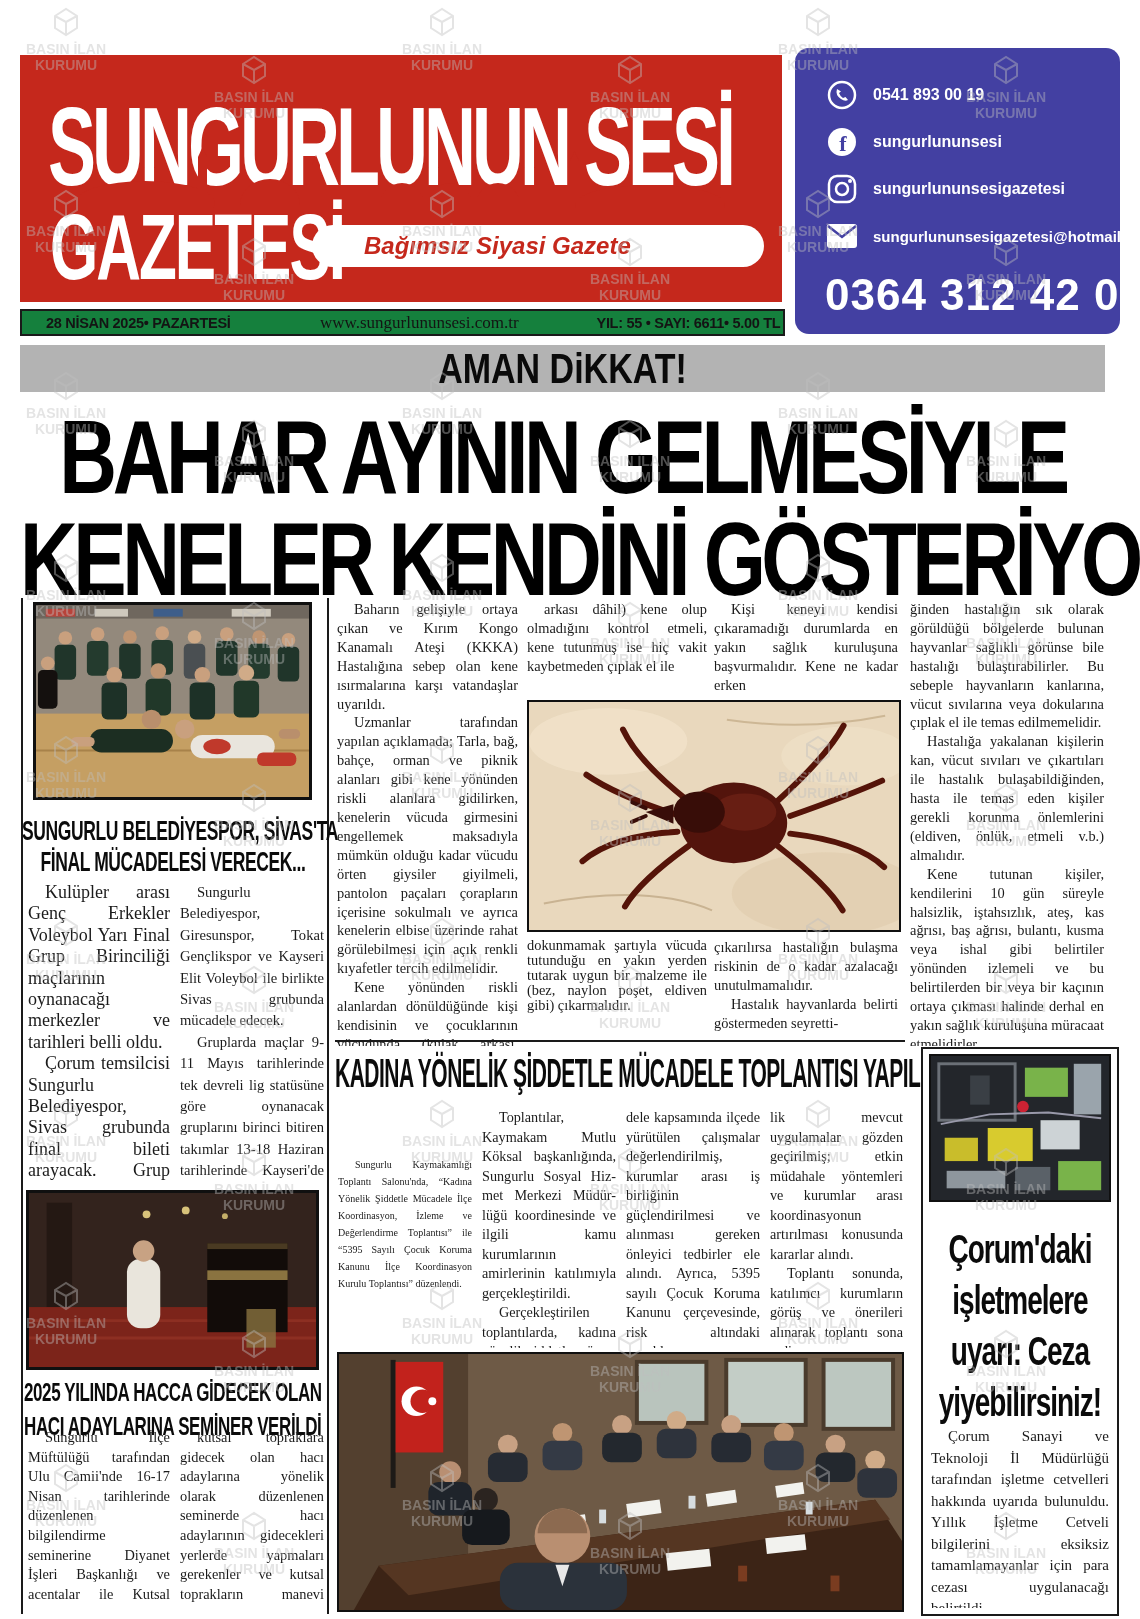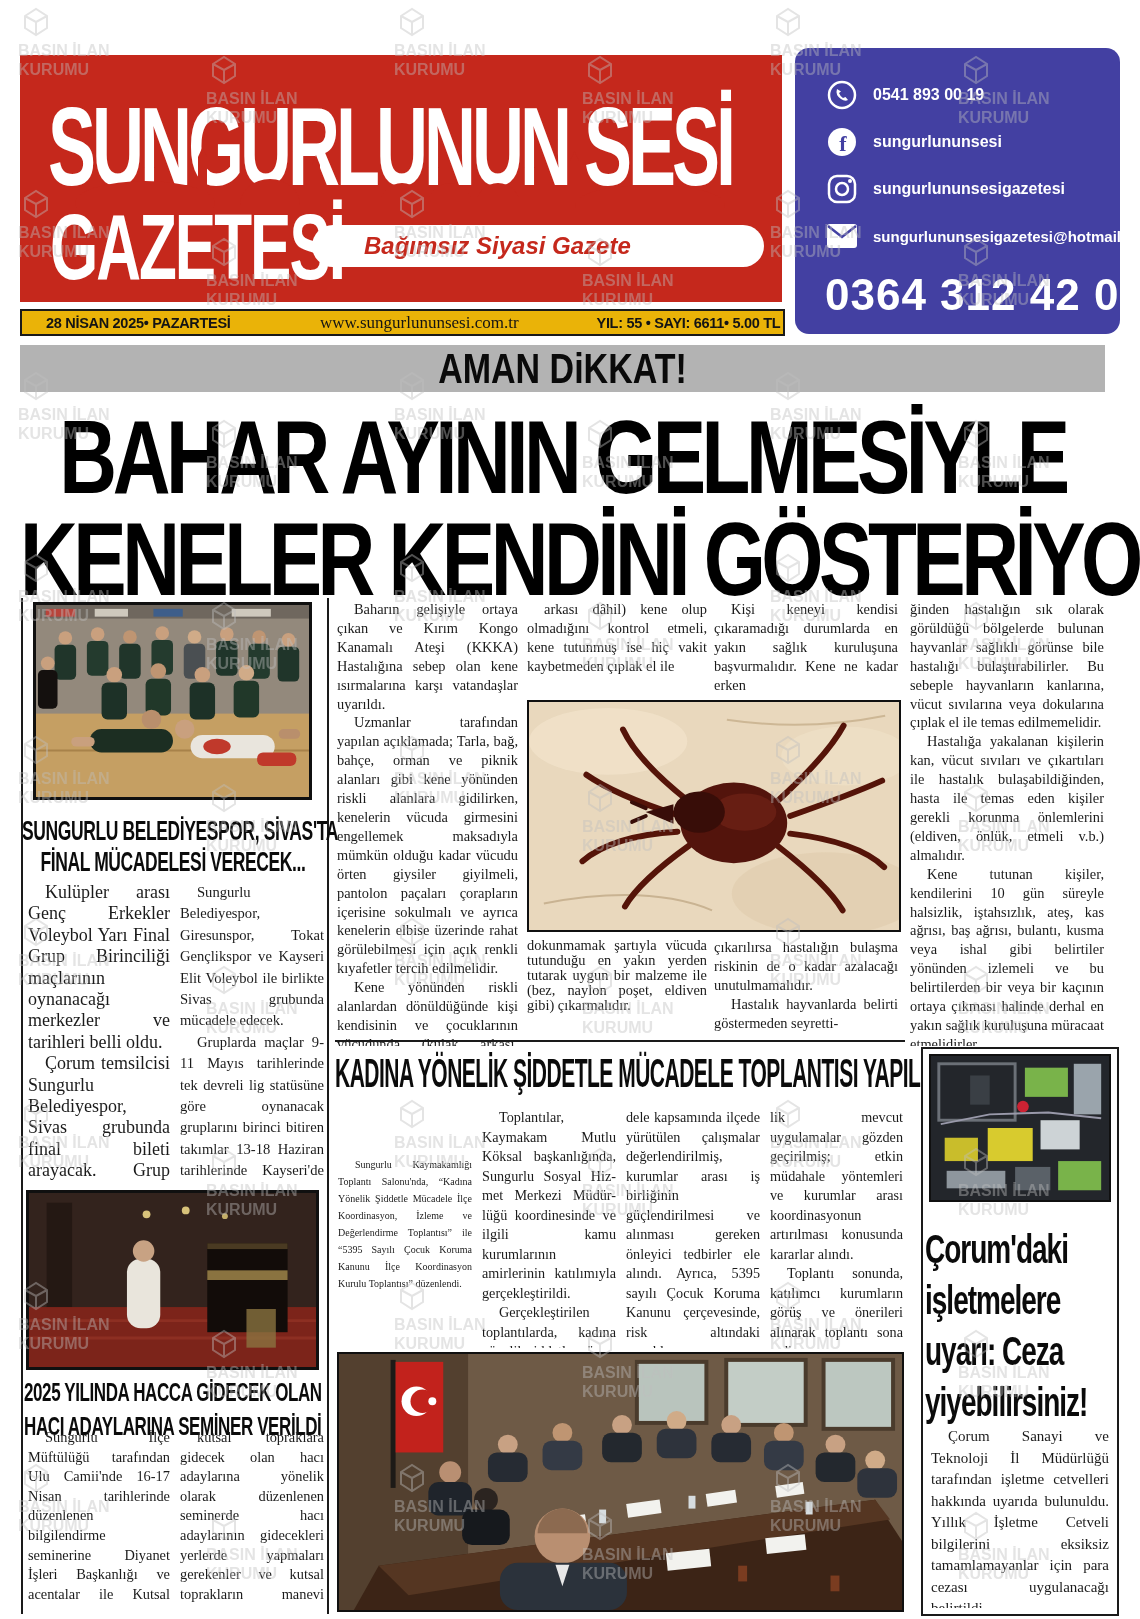--- a/index.html
+++ b/index.html
@@ -19,21 +19,21 @@
   .tagline-pill span{color:#c5281c;font-family:"Liberation Sans",sans-serif;font-weight:bold;font-style:italic;font-size:24px;margin-left:20px;}
   
   .contact{position:absolute;left:795px;top:48px;width:325px;height:286px;background:#4340a2;border-radius:14px;
       box-sizing:border-box;padding:30px 24px 14px 30px;display:flex;flex-direction:column;gap:13px;
       font-family:"Liberation Sans",sans-serif;color:#fff;}
   .crow{display:flex;align-items:center;gap:14px;font-weight:bold;font-size:16px;}
   .cicon{width:34px;height:34px;flex:0 0 34px;display:flex;align-items:center;justify-content:center;}
   .bigphone{margin-top:auto;font-size:44px;font-weight:bold;text-align:center;letter-spacing:1px;white-space:nowrap;}
   
   .dateline{position:absolute;left:20px;top:309px;width:765px;height:27px;border:2px solid #1a1a1a;box-sizing:border-box;
-      display:flex;align-items:center;background:#eab308;}
+      display:flex;align-items:center;background:#15803d;}
   .dl-date{flex:0 0 36%;padding-left:24px;font-family:"Liberation Sans",sans-serif;font-weight:bold;font-size:14.5px;letter-spacing:-0.3px;}
   .dl-web{flex:0 0 36%;text-align:left;font-size:17px;}
   .dl-issue{flex:1;text-align:center;font-family:"Liberation Sans",sans-serif;font-weight:bold;font-size:14.5px;letter-spacing:-0.3px;}
   
   .kicker{position:absolute;left:20px;top:345px;width:1085px;height:47px;background:#b3b3b3;
       display:flex;align-items:center;justify-content:center;}
   .kicker span{font-family:"Liberation Sans",sans-serif;font-weight:bold;font-size:34px;letter-spacing:0;
       color:#0a0a0a;transform:scaleY(1.25);}
   .leadline{position:absolute;left:20px;width:1085px;height:102px;text-align:center;color:#000;
       font-family:"Liberation Sans",sans-serif;font-weight:bold;font-size:80px;letter-spacing:-4.5px;white-space:nowrap;}
@@ -48,26 +48,26 @@
   .hl{font-family:"Liberation Sans",sans-serif;font-weight:bold;color:#0b0b0b;}
   .bt{position:absolute;text-align:justify;color:#1b1b1b;overflow:hidden;}
   .bt p{margin:0;text-indent:17px;}
   .volhead{position:absolute;left:22px;top:806px;width:302px;text-align:center;font-size:17.5px;letter-spacing:-0.4px;line-height:31px;}
   .volhead>div{transform:scaleY(1.6);transform-origin:top center;white-space:nowrap;}
   .kadhead{position:absolute;left:335px;top:1050px;width:570px;text-align:center;font-size:21px;letter-spacing:-0.5px;}
   .kadhead>div{transform:scaleY(1.95);transform-origin:top center;white-space:nowrap;}
   .hachead{position:absolute;left:24px;top:1376px;width:302px;font-size:17px;letter-spacing:-0.4px;line-height:21px;}
   .hachead>div{transform:scaleY(1.55);transform-origin:top left;white-space:nowrap;}
   .corumbox{position:absolute;left:921px;top:1047px;width:198px;height:569px;border:2px solid #1a1a1a;box-sizing:border-box;background:#fff;}
-  .corumhead{position:absolute;left:925px;top:1212px;width:190px;font-size:28px;letter-spacing:-1px;line-height:51px;}
+  .corumhead{position:absolute;left:925px;top:1212px;width:190px;text-align:center;font-size:28px;letter-spacing:-1px;line-height:51px;}
   .corumhead>div{transform:scaleY(1.45);transform-origin:top center;white-space:nowrap;}
   
   #wm{position:absolute;left:0;top:0;width:1140px;height:1619px;pointer-events:none;z-index:60;}
-  .wm{position:absolute;width:96px;color:#bfbfbf;opacity:.42;
-      font-family:"Liberation Sans",sans-serif;font-weight:bold;font-size:16px;line-height:1.15;}
+  .wm{position:absolute;width:96px;text-align:center;color:#bfbfbf;opacity:.42;
+      font-family:"Liberation Sans",sans-serif;font-weight:bold;font-size:14px;line-height:1.15;}
 </style>
 </head>
 <body>
 
 <div id="page">
 
   <div class="masthead" style="background: rgb(197, 40, 28);">
     <div class="mast-title">SUNGURLUNUN SESİ</div>
     <svg class="skyline" viewBox="0 0 700 64" preserveAspectRatio="none">
       <g fill="#c5281c">

